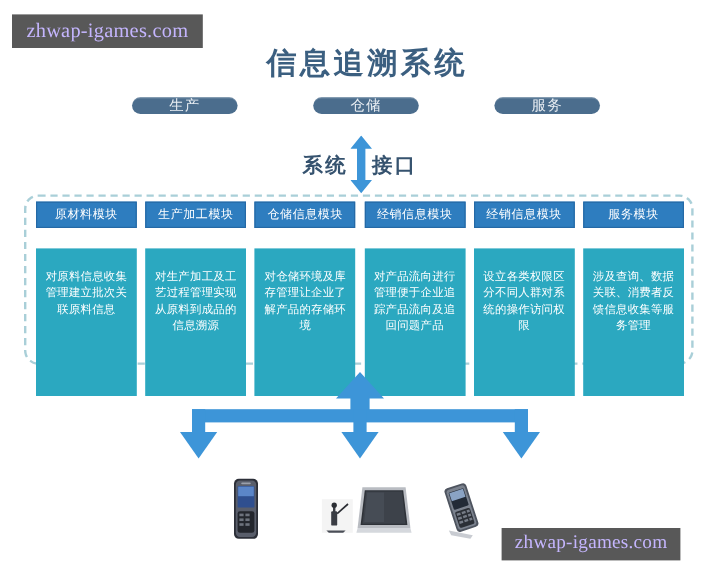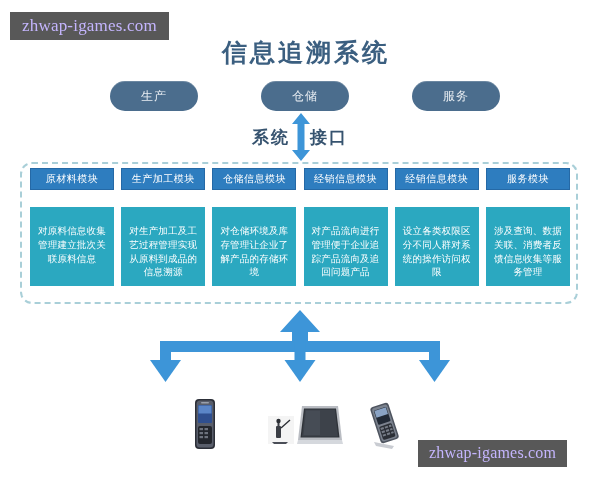--- a/index.html
+++ b/index.html
@@ -55,21 +55,21 @@
   .pill-row {
     position: absolute;
     left: 110px;
     top: 81px;
     width: 390px;
     display: flex;
     justify-content: space-between;
   }
   .pill {
     width: 88px;
-    height: 30px;
+    height: 14px;
     border-radius: 16px;
     background: #4b6d8d;
     color: #e9eef3;
     font-size: 12px;
     letter-spacing: 1px;
     display: flex;
     align-items: center;
     justify-content: center;
     box-shadow: inset 0 1px 0 rgba(255,255,255,.18);
   }
@@ -106,21 +106,21 @@
     height: 142px;
     border: 2px dashed #a9cfd8;
     border-radius: 12px;
     box-sizing: border-box;
   }
   .modules-grid {
     position: absolute;
     left: 30px;
     top: 168px;
     width: 540px;
-    height: 118px;
+    height: 162px;
     display: flex;
     justify-content: space-between;
   }
   .module-col {
     width: 84px;
     display: flex;
     flex-direction: column;
     align-items: stretch;
   }
   .module-head {

